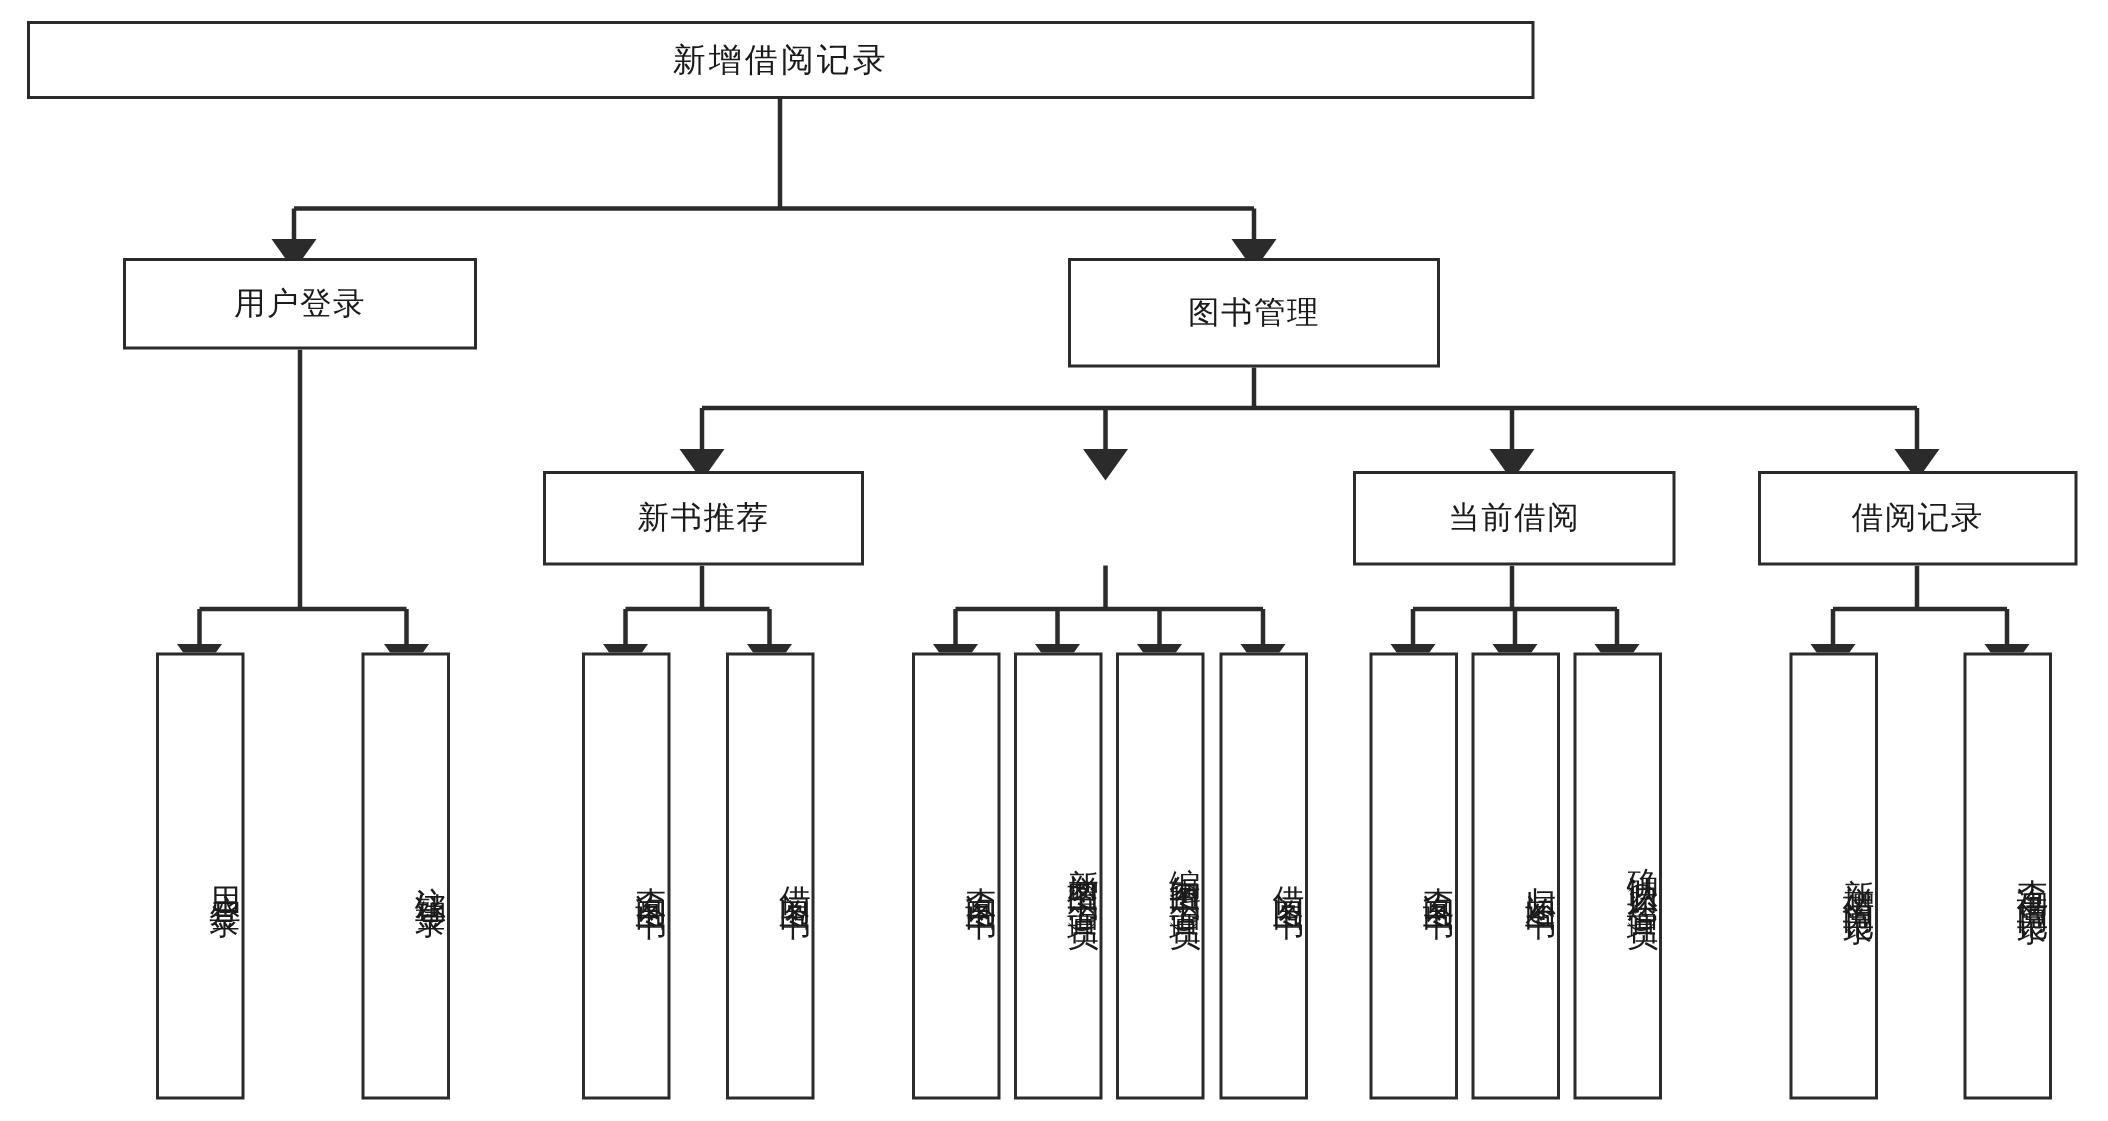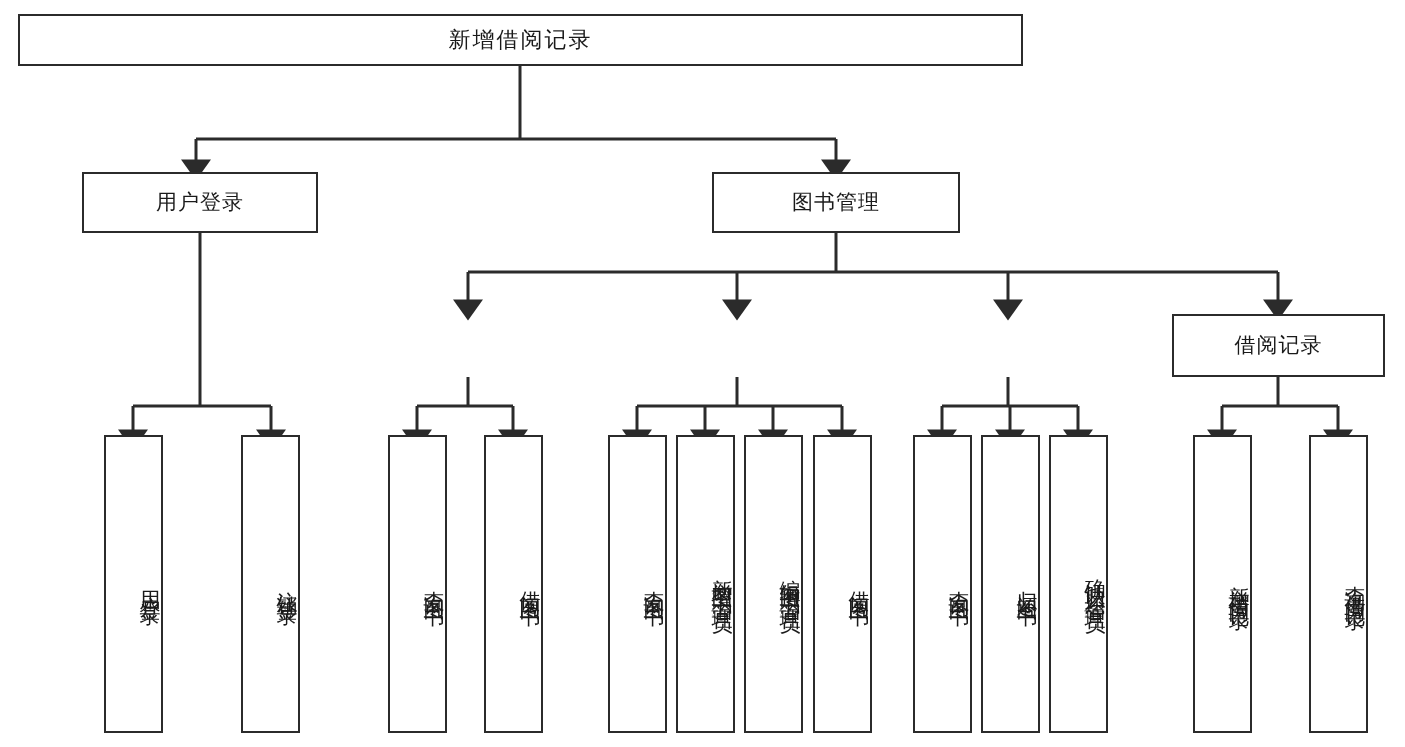--- a/index.html
+++ b/index.html
@@ -100,24 +100,30 @@
     </g>
   </svg>
 
   <div class="node title" style="left:18px;top:14px;width:1005px;height:52px;">
     <span>新增借阅记录</span>
   </div>
 
   <div class="node h" style="left:82px;top:172px;width:236px;height:61px;">
     <span>用户登录</span>
   </div>
-  <div class="node h" style="left:712px;top:172px;width:248px;height:61px;">
+  <div class="node h" style="left:712px;top:172px;width:248px;height:73px;">
     <span>图书管理</span>
   </div>
 
+  <div class="node h" style="left:362px;top:314px;width:214px;height:63px;">
+    <span>新书推荐</span>
+  </div>
+  <div class="node h" style="left:902px;top:314px;width:215px;height:63px;">
+    <span>当前借阅</span>
+  </div>
   <div class="node h" style="left:1172px;top:314px;width:213px;height:63px;text-align:center;">
     <span>借阅记录</span>
   </div>
 
   <div class="node leaf" style="left:104px;top:435px;width:59px;height:298px;">
     <span class="vtxt">用户登录</span>
   </div>
   <div class="node leaf" style="left:241px;top:435px;width:59px;height:298px;">
     <span class="vtxt">注销登录</span>
   </div>

